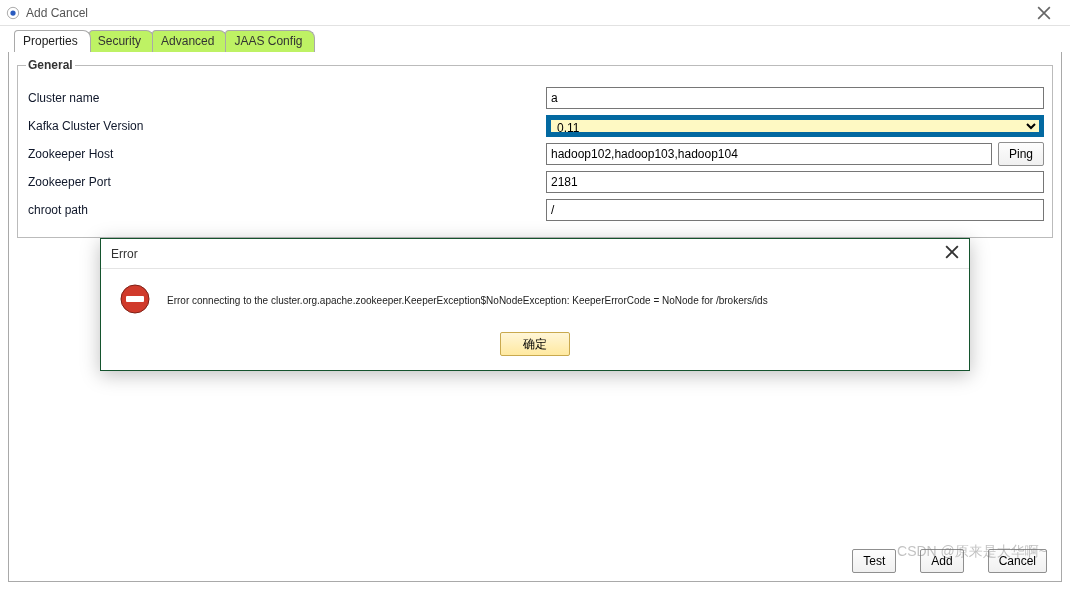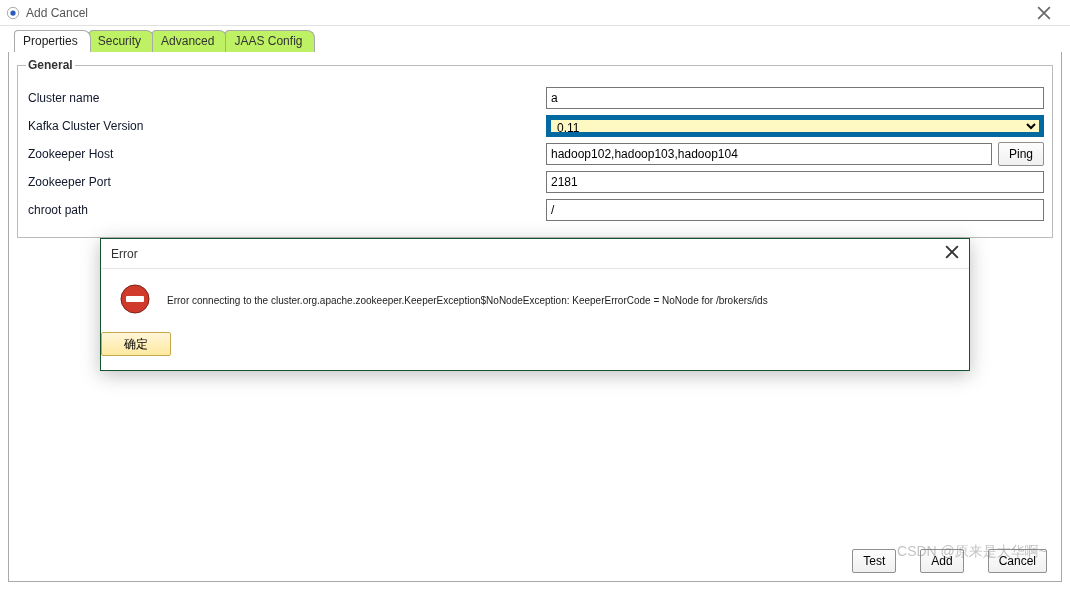--- a/index.html
+++ b/index.html
@@ -143,21 +143,21 @@
     .error-dialog .dlg-title .t { flex: 1; font-size: 12px; color: #333; }
     .error-dialog .dlg-body {
       padding: 14px 18px 8px 18px;
       display: flex;
       align-items: center;
       gap: 16px;
     }
     .error-dialog .msg { font-size: 10px; color: #222; }
     .error-dialog .dlg-buttons {
       display: flex;
-      justify-content: flex-start;
+      justify-content: center;
       padding: 6px 0 14px 0;
       font-family: Liberation Serif, serif;
     }
     .error-dialog .dlg-buttons .btn {
       min-width: 70px;
       background: linear-gradient(#fff6d8,#ffe9a0);
       border: 1px solid #c9a94e;
     }
     .watermark {
       position: absolute;

